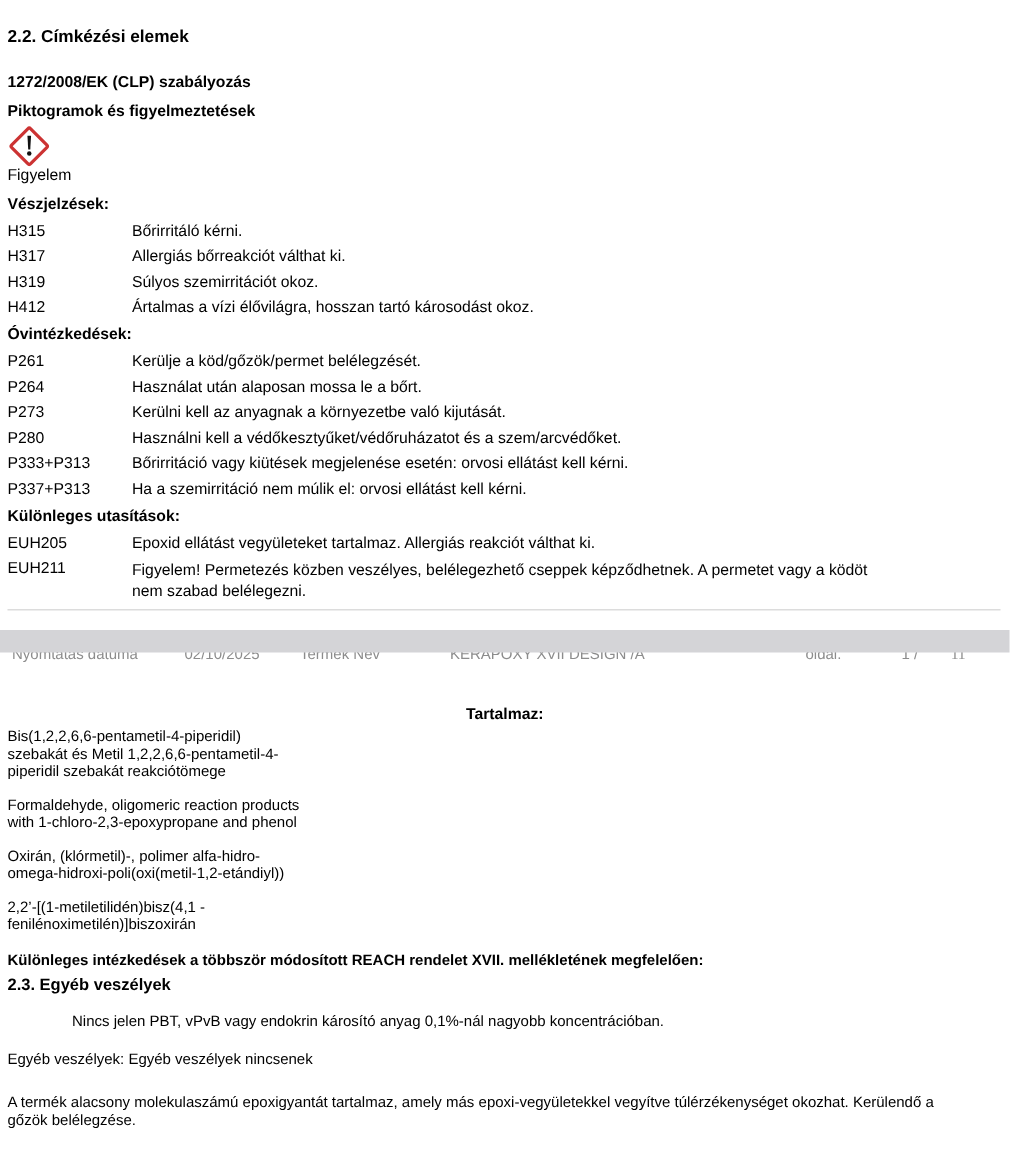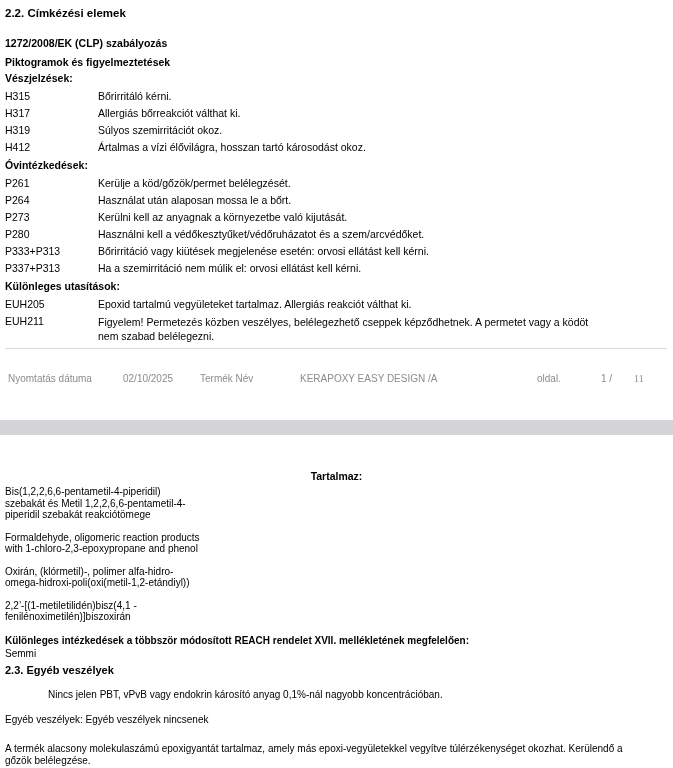--- a/index.html
+++ b/index.html
@@ -2,30 +2,30 @@
 <html><head>
 <meta charset="utf-8">
 <style>
   html,body{margin:0;padding:0;}
   body{
     width:673px;height:768px;background:#ffffff;color:#000;
     font-family:"Liberation Sans",sans-serif;
     position:relative;overflow:hidden;
   }
   .page1{padding:3px 6px 0 5px;font-size:10.5px;}
-  .h-main{font-size:11.5px;font-weight:bold;margin:4px 0 6px 0;}
+  .h-main{font-size:11.5px;font-weight:bold;margin:16px 0 6px 0;}
   .h-sub{font-size:10.5px;font-weight:bold;margin:18px 0 7px 0;}
   .h-pict{font-size:10.5px;font-weight:bold;margin:0 0 4px 0;}
   .pict-block{margin:0 0 6px 0;}
   .pict-block svg{display:block;margin-left:1px;}
   .signal-word{font-size:10.5px;line-height:13px;}
   .list-heading{font-size:10.5px;font-weight:bold;margin:0 0 3px 0;line-height:13px;}
   .rows{margin:0 0 3px 0;}
   .row{display:flex;line-height:17px;}
-  .row .code{width:93px;flex:none;}
+  .row .code{width:83px;flex:none;}
   .row .desc{white-space:pre-line;flex:1;}
   .row.wrap2 .desc{line-height:14px;padding-top:2px;}
   .footer-sep{border:none;border-top:1px solid #dcdcdc;margin:5px 0 0 0;}
   .page-footer{position:relative;height:20px;font-size:10px;color:#8c8c8c;}
   .page-footer span{position:absolute;top:24px;white-space:nowrap;}
   .f-print-label{left:3px;}
   .f-print-date{left:118px;}
   .f-prod-label{left:195px;}
   .f-prod-name{left:295px;}
   .f-page-label{left:532px;}
@@ -43,20 +43,30 @@
   .note{margin:17px 0 0 0;white-space:pre-line;line-height:12px;}
 </style>
 </head>
 <body>
 
 <div class="page1">
   <div class="h-main">2.2. Címkézési elemek</div>
   <div class="h-sub">1272/2008/EK (CLP) szabályozás</div>
   <div class="h-pict">Piktogramok és figyelmeztetések</div>
 
+  <div class="pict-block">
+    <span>
+      <svg width="27" height="27" viewBox="0 0 100 100">
+        <rect x="17" y="17" width="66" height="66" rx="5" transform="rotate(45 50 50)" fill="#ffffff" stroke="#cc3333" stroke-width="8"></rect>
+        <path d="M45.5 24 L54.5 24 L52.5 58 L47.5 58 Z" fill="#111"></path>
+        <circle cx="50" cy="68" r="5.5" fill="#111"></circle>
+      </svg>
+    </span>
+    <div class="signal-word">Figyelem</div>
+  </div>
 
   <div class="list-heading">Vészjelzések:</div>
   <div class="rows">
     <div class="row">
       <span class="code">H315</span>
       <span class="desc">Bőrirritáló kérni.</span>
     </div>
     <div class="row">
       <span class="code">H317</span>
       <span class="desc">Allergiás bőrreakciót válthat ki.</span>
@@ -96,35 +106,35 @@
     <div class="row">
       <span class="code">P337+P313</span>
       <span class="desc">Ha a szemirritáció nem múlik el: orvosi ellátást kell kérni.</span>
     </div>
   </div>
 
   <div class="list-heading">Különleges utasítások:</div>
   <div class="rows">
     <div class="row">
       <span class="code">EUH205</span>
-      <span class="desc">Epoxid tartalmú vegyületeket tartalmaz. Allergiás reakciót válthat ki.</span>
+      <span class="desc">Epoxid ellátást vegyületeket tartalmaz. Allergiás reakciót válthat ki.</span>
     </div>
     <div class="row wrap2">
       <span class="code">EUH211</span>
       <span class="desc">Figyelem! Permetezés közben veszélyes, belélegezhető cseppek képződhetnek. A permetet vagy a ködöt
 nem szabad belélegezni.</span>
     </div>
   </div>
 
   <hr class="footer-sep">
   <div class="page-footer">
     <span class="f-print-label">Nyomtatás dátuma</span>
     <span class="f-print-date">02/10/2025</span>
     <span class="f-prod-label">Termék Név</span>
-    <span class="f-prod-name">KERAPOXY EASY DESIGN /A</span>
+    <span class="f-prod-name">KERAPOXY XVII DESIGN /A</span>
     <span class="f-page-label">oldal.</span>
     <span class="f-page-cur">1 /</span>
     <span class="f-page-tot">11</span>
   </div>
 </div>
 
 <div class="page-band"></div>
 
 <div class="page2">
   <div class="h-contains">Tartalmaz:</div>
@@ -132,20 +142,19 @@
 szebakát és Metil 1,2,2,6,6-pentametil-4-
 piperidil szebakát reakciótömege</div>
   <div class="substance">Formaldehyde, oligomeric reaction products
 with 1-chloro-2,3-epoxypropane and phenol</div>
   <div class="substance">Oxirán, (klórmetil)-, polimer alfa-hidro-
 omega-hidroxi-poli(oxi(metil-1,2-etándiyl))</div>
   <div class="substance">2,2’-[(1-metiletilidén)bisz(4,1 -
 fenilénoximetilén)]biszoxirán</div>
 
   <div class="h-reach">Különleges intézkedések a többször módosított REACH rendelet XVII. mellékletének megfelelően:</div>
-  <div class="reach-val">Semmi</div>
 
   <div class="h-23">2.3. Egyéb veszélyek</div>
   <div class="pbt-line">Nincs jelen PBT, vPvB vagy endokrin károsító anyag 0,1%-nál nagyobb koncentrációban.</div>
   <div class="other-line">Egyéb veszélyek: Egyéb veszélyek nincsenek</div>
   <div class="note">A termék alacsony molekulaszámú epoxigyantát tartalmaz, amely más epoxi-vegyületekkel vegyítve túlérzékenységet okozhat. Kerülendő a
 gőzök belélegzése.</div>
 </div>
 
 </body></html>

